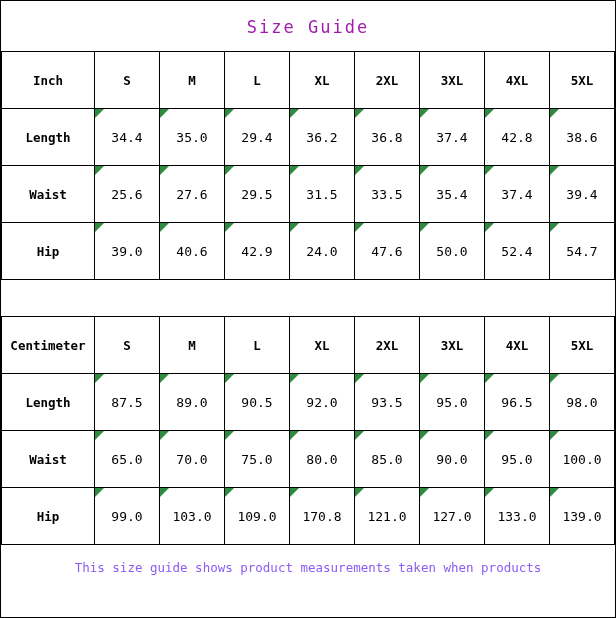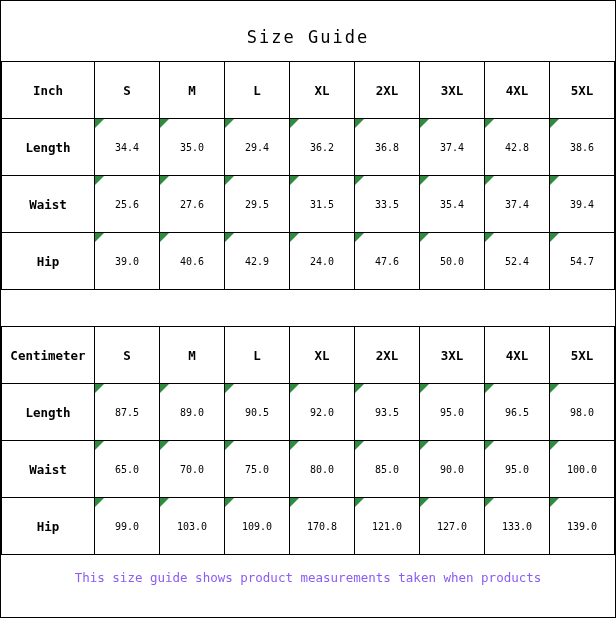--- a/index.html
+++ b/index.html
@@ -19,45 +19,45 @@
     width: 616px;
     height: 618px;
     box-sizing: border-box;
     border: 1px solid #000000;
     background: #ffffff;
   }
   .title {
     text-align: center;
     font-size: 17px;
     letter-spacing: 2px;
-    padding-top: 26px;
+    padding-top: 16px;
     padding-bottom: 14px;
     font-weight: normal;
-    color: #000000;
+    color: #a21caf;
   }
   table.size-table {
     width: 100%;
     border-collapse: collapse;
     table-layout: fixed;
   }
   table.size-table td,
   table.size-table th {
     border: 1px solid #000000;
     height: 56px;
     text-align: center;
     vertical-align: middle;
     font-size: 12.5px;
     font-weight: bold;
     position: relative;
     background: #ffffff;
     padding: 0;
   }
   table.size-table td.value {
     font-weight: normal;
-    font-size: 10px;
+    font-size: 13px;
   }
   
   td.value::before {
     content: "";
     position: absolute;
     top: 0;
     left: 0;
     width: 0;
     height: 0;
     border-top: 9px solid #2e8b3f;

